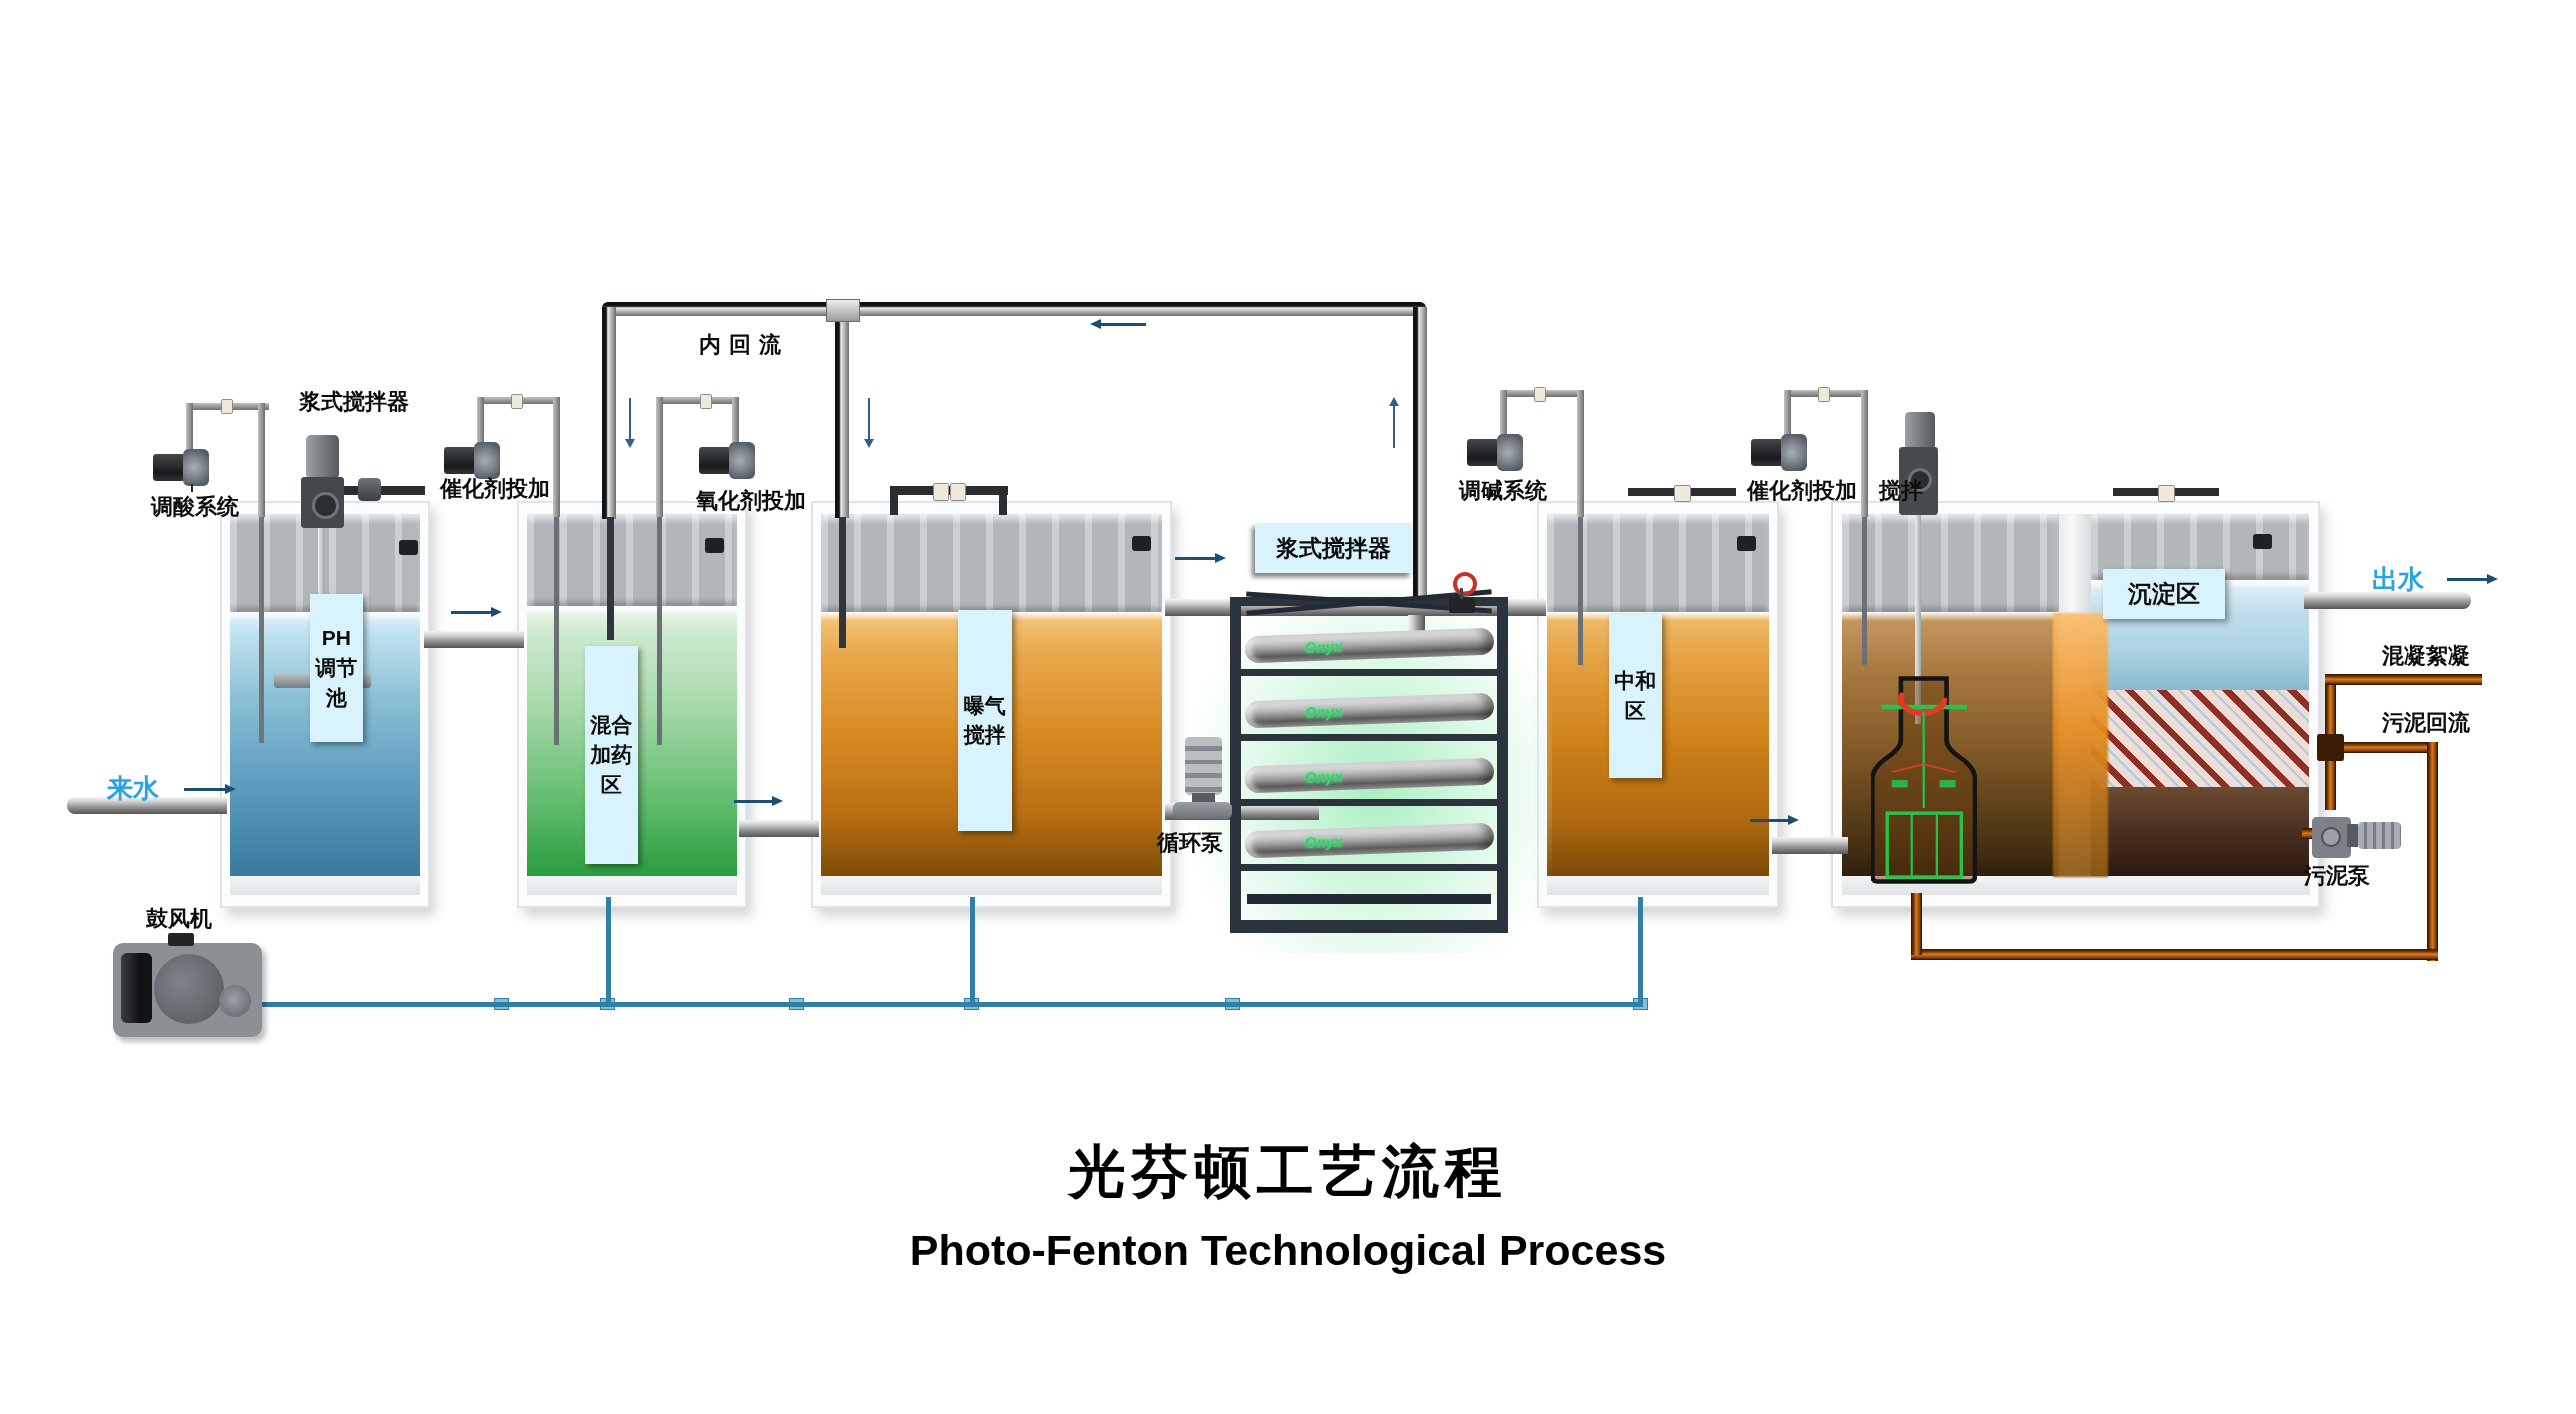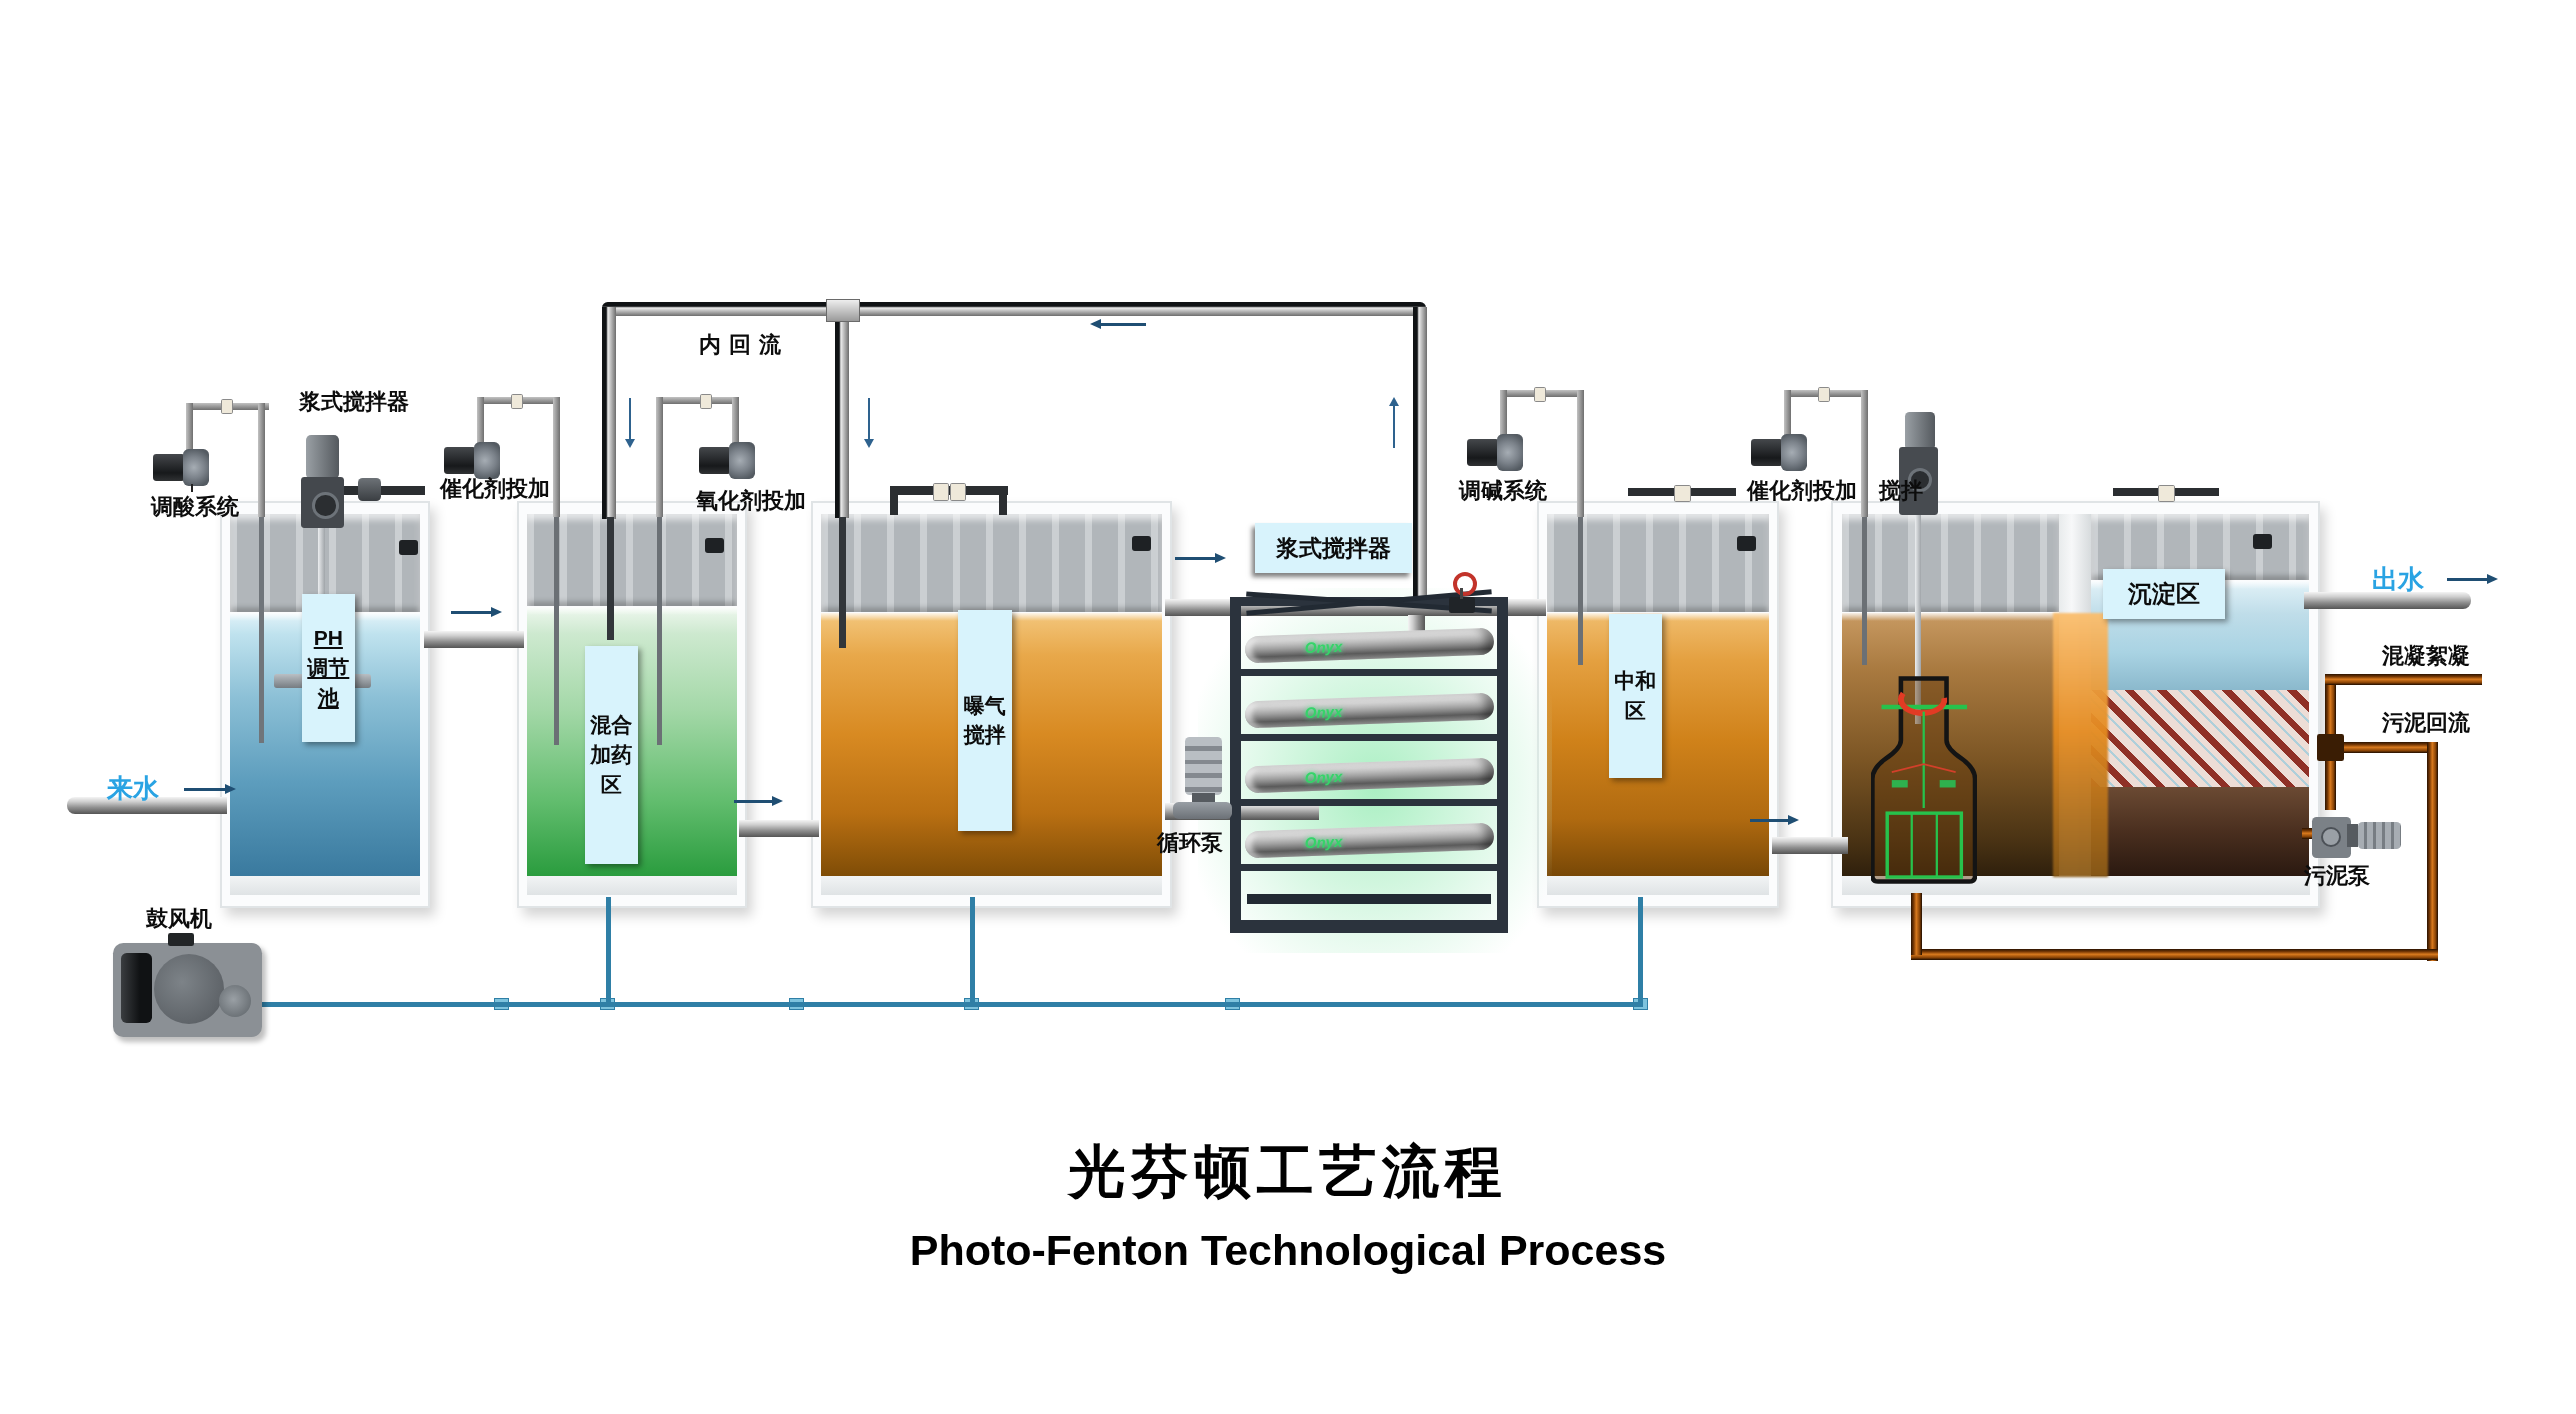--- a/index.html
+++ b/index.html
@@ -331,21 +331,21 @@
 <div class="a slv" style="left:2325px;top:680px;width:11.4px;height:130px;z-index:2;"></div>
 <div class="a slh" style="left:2325px;top:674px;width:157px;height:11.4px;z-index:2;"></div>
 <div class="a slh" style="left:2325px;top:742px;width:113px;height:11.4px;z-index:2;"></div>
 <div class="a slv" style="left:2427px;top:742px;width:11.4px;height:219px;z-index:2;"></div>
 <div class="a slh" style="left:1911px;top:949px;width:527px;height:11.4px;z-index:2;"></div>
 <div class="a slv" style="left:1911px;top:893px;width:11.4px;height:62px;z-index:2;"></div>
 <div class="a" style="left:2317px;top:734px;width:27px;height:27px;background:#3a1d04;border-radius:2.3px;z-index:3;"></div>
 <div class="a txt" style="left:2382px;top:641px;">混凝絮凝</div>
 <div class="a txt" style="left:2382px;top:708px;">污泥回流</div>
 
-<div class="a lbox vbox" style="left:302px;top:594px;width:48px;height:141px;text-decoration:underline;">PH调节池</div>
+<div class="a lbox vbox" style="left:310px;top:594px;width:48px;height:141px;">PH调节池</div>
 <div class="a lbox vbox" style="left:585px;top:646px;width:48px;height:211px;">混合加药区</div>
 <div class="a lbox vbox" style="left:958px;top:610px;width:49px;height:214px;">曝气搅拌</div>
 <div class="a lbox vbox" style="left:1609px;top:614px;width:48px;height:157px;">中和区</div>
 <div class="a lbox" style="left:2103px;top:569px;width:122px;height:50px;font-size:24px;">沉淀区</div>
 <div class="a lbox" style="left:1255px;top:523px;width:157px;height:50px;font-size:23px;box-shadow:-3.4px 4px 4.6px rgba(0,0,0,.5);">浆式搅拌器</div>
 
 <div class="a" style="left:0;top:1134px;width:2576px;text-align:center;font-size:57px;font-weight:900;letter-spacing:5.7px;color:#000;">光芬顿工艺流程</div>
 <div class="a" style="left:0;top:1226px;width:2576px;text-align:center;font-size:43px;font-weight:800;color:#000;">Photo-Fenton Technological Process</div>
 
 

